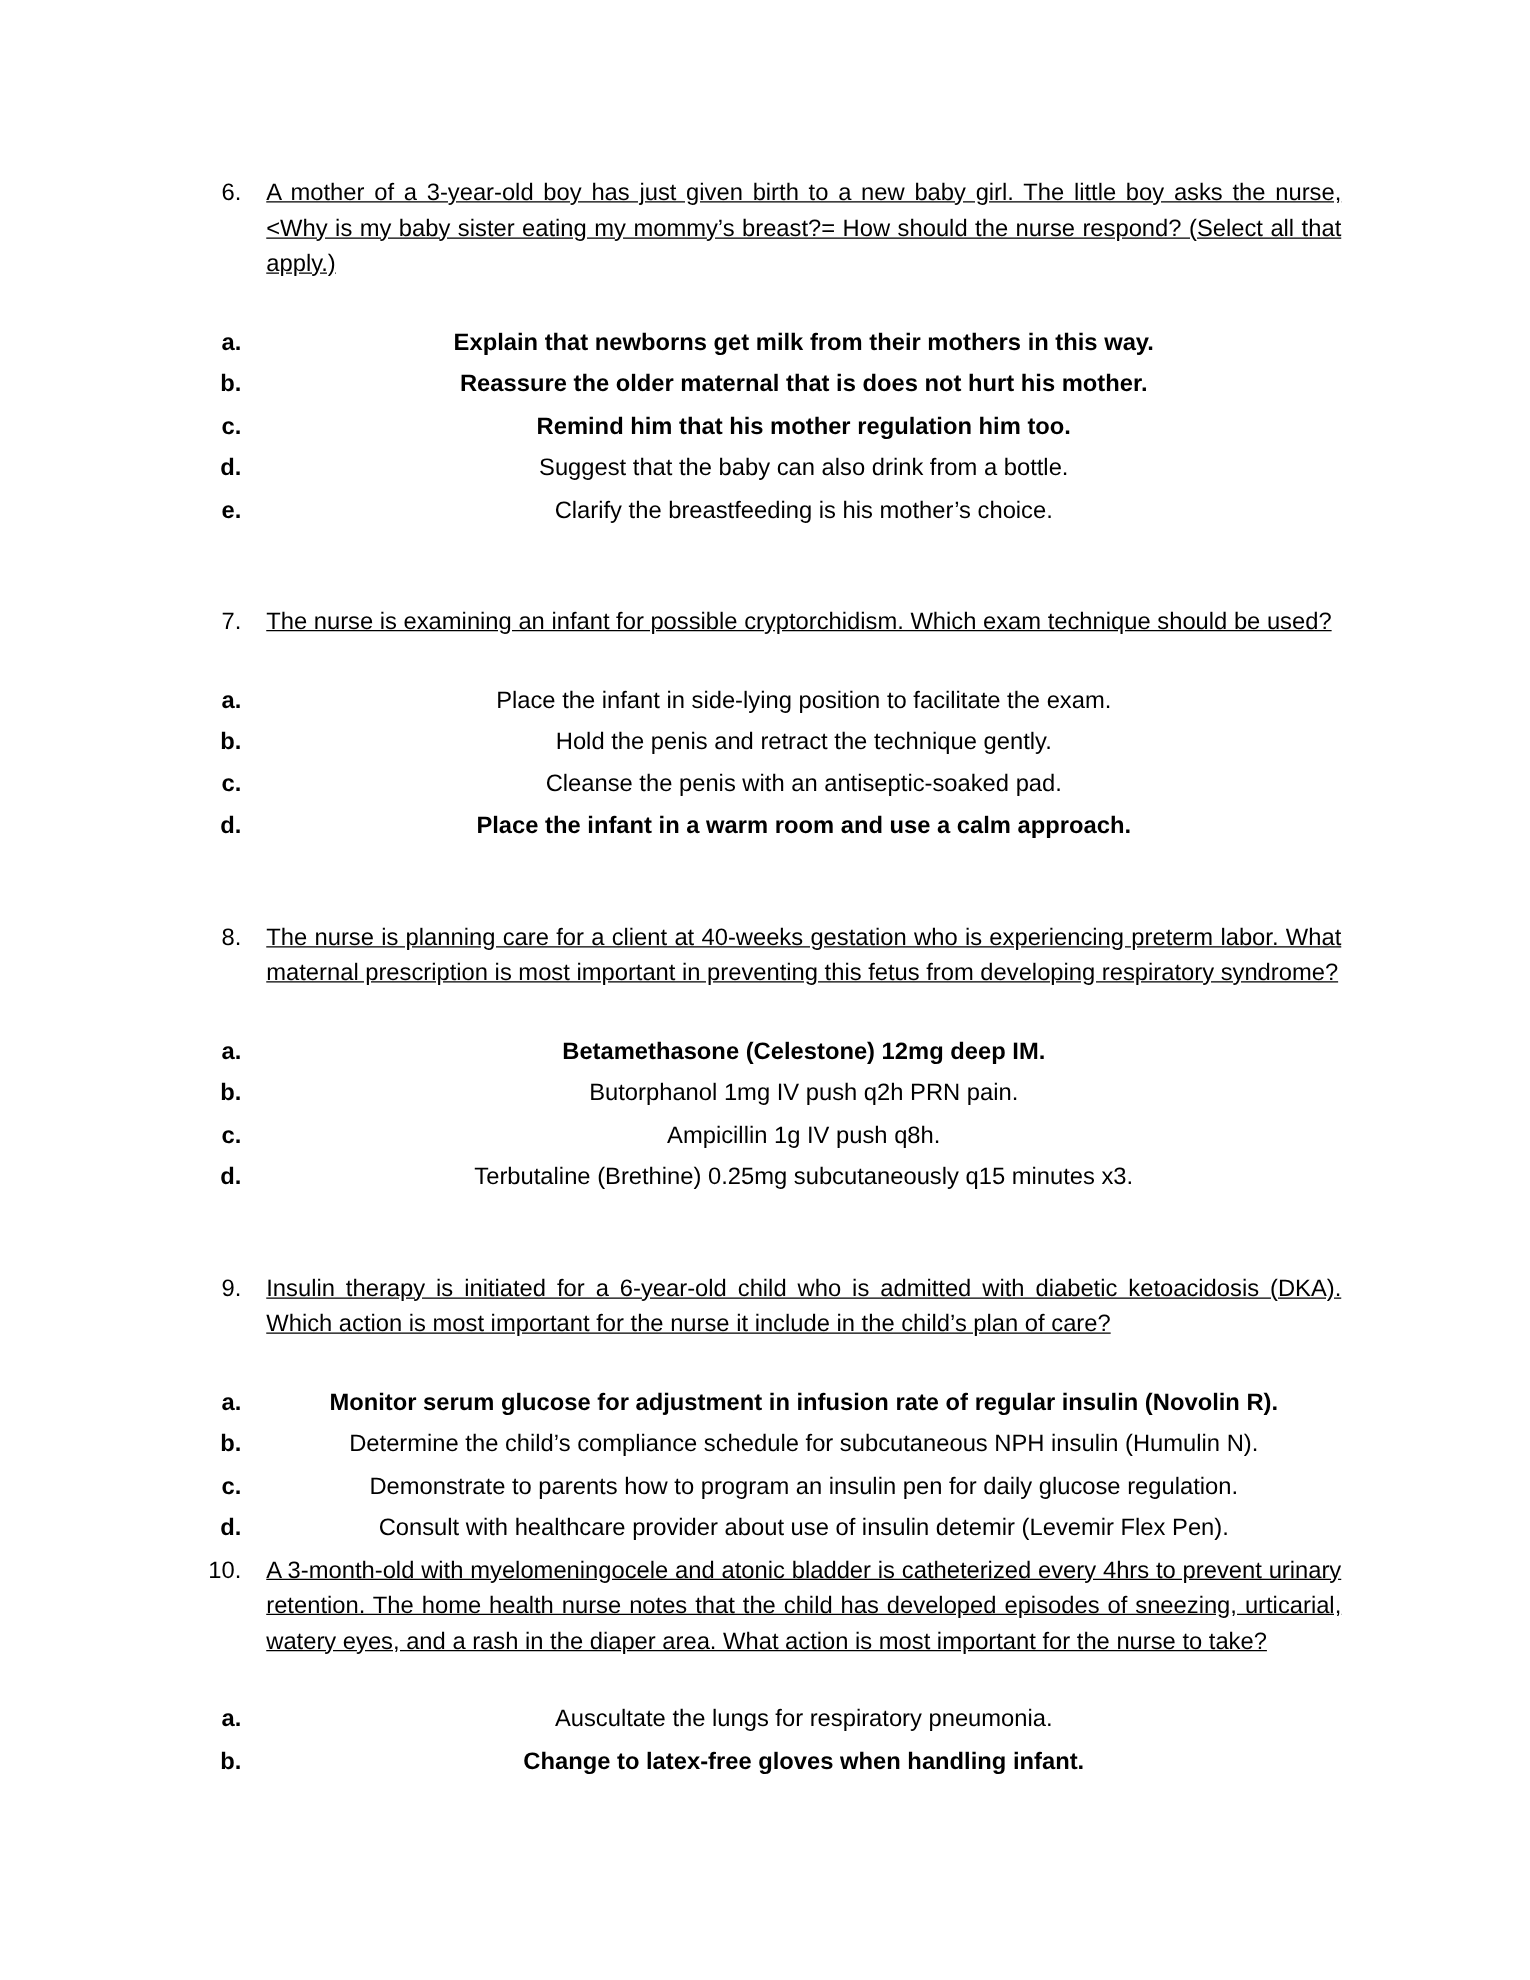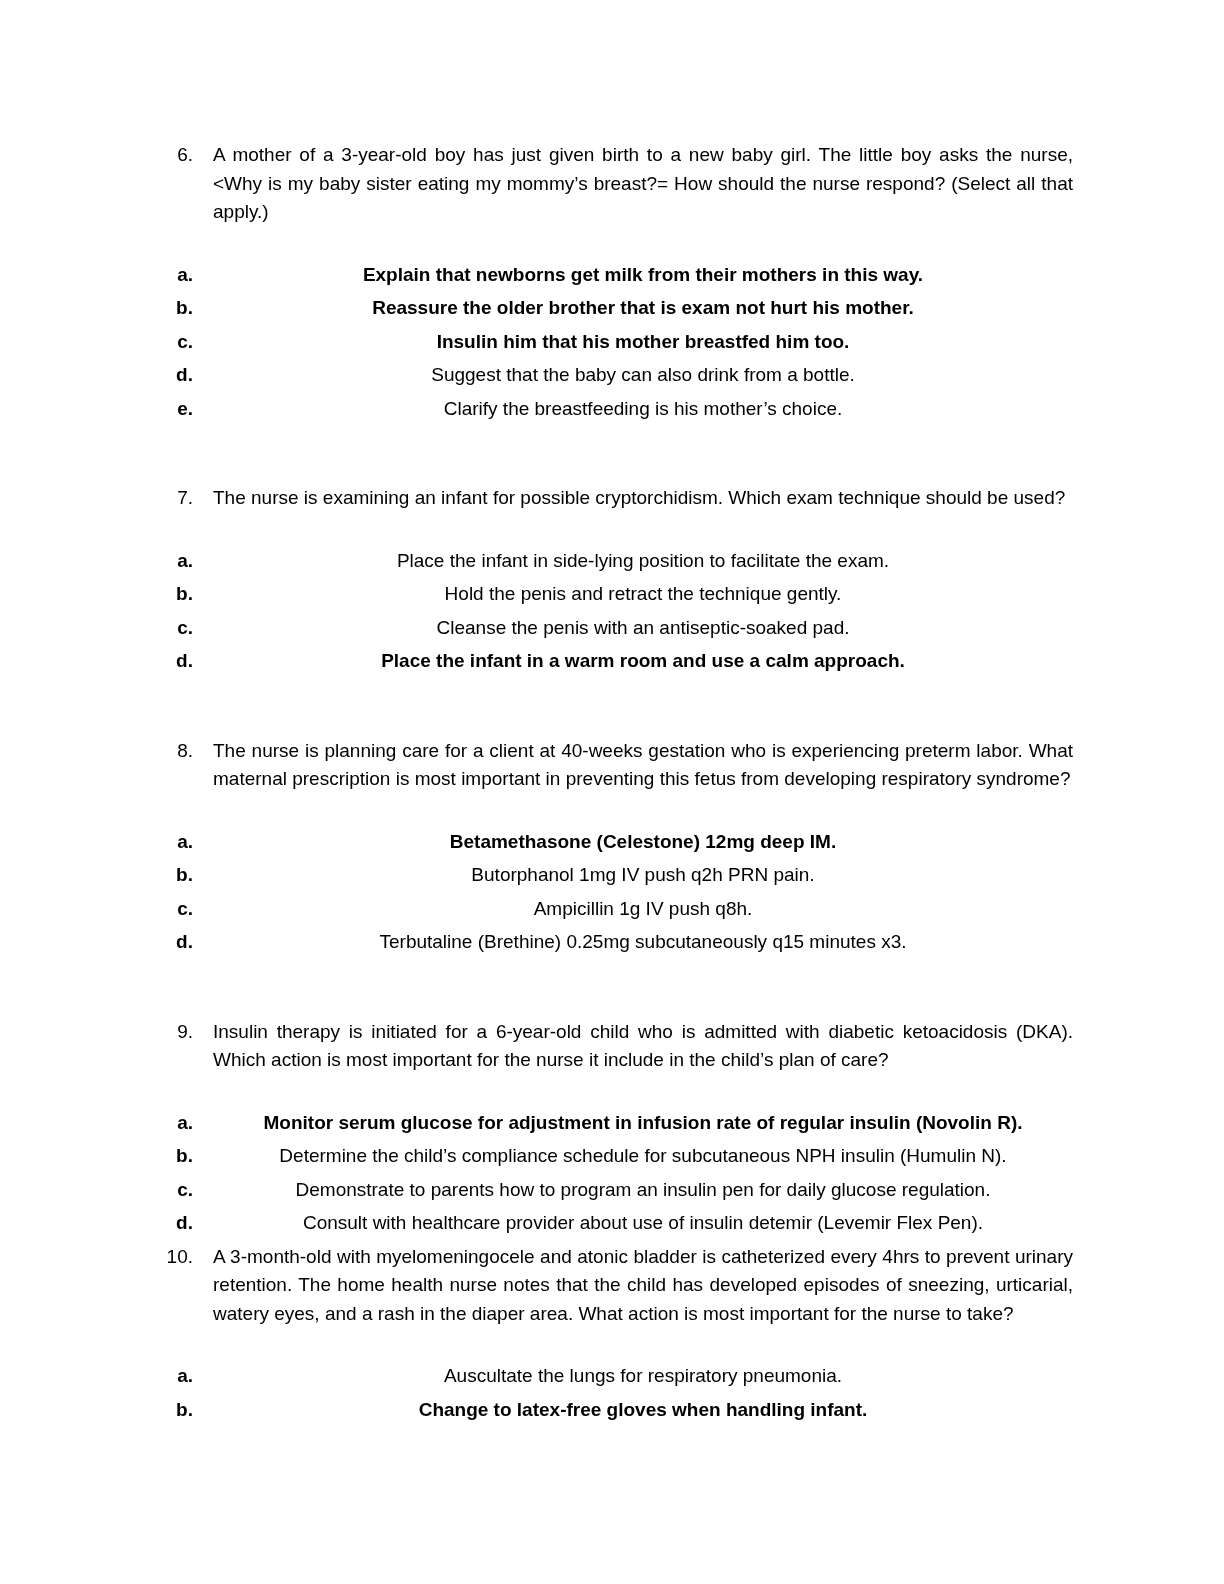--- a/index.html
+++ b/index.html
@@ -39,20 +39,21 @@
     text-align: right;
     white-space: nowrap;
   }
   .marker.opt {
     font-weight: bold;
   }
   .qtext {
     flex: 1;
     margin-left: 20px;
     text-align: justify;
+    text-decoration: underline;
   }
   .options {
     margin-top: 34px;
   }
   .option {
     display: flex;
     align-items: flex-start;
     margin-bottom: 5px;
   }
   .otext {
@@ -74,25 +75,25 @@
       <span class="marker">6.</span>
       <div class="qtext">A mother of a 3-year-old boy has just given birth to a new baby girl. The little boy asks the nurse, &lt;Why is my baby sister eating my mommy’s breast?= How should the nurse respond? (Select all that apply.)</div>
     </div>
     <div class="options">
       <div class="option">
         <span class="marker opt">a.</span>
         <div class="otext bold">Explain that newborns get milk from their mothers in this way.</div>
       </div>
       <div class="option">
         <span class="marker opt">b.</span>
-        <div class="otext bold">Reassure the older brother that is exam not hurt his mother.</div>
+        <div class="otext bold">Reassure the older maternal that is does not hurt his mother.</div>
       </div>
       <div class="option">
         <span class="marker opt">c.</span>
-        <div class="otext bold">Insulin him that his mother breastfed him too.</div>
+        <div class="otext bold">Remind him that his mother regulation him too.</div>
       </div>
       <div class="option">
         <span class="marker opt">d.</span>
         <div class="otext">Suggest that the baby can also drink from a bottle.</div>
       </div>
       <div class="option">
         <span class="marker opt">e.</span>
         <div class="otext">Clarify the breastfeeding is his mother’s choice.</div>
       </div>
     </div>

